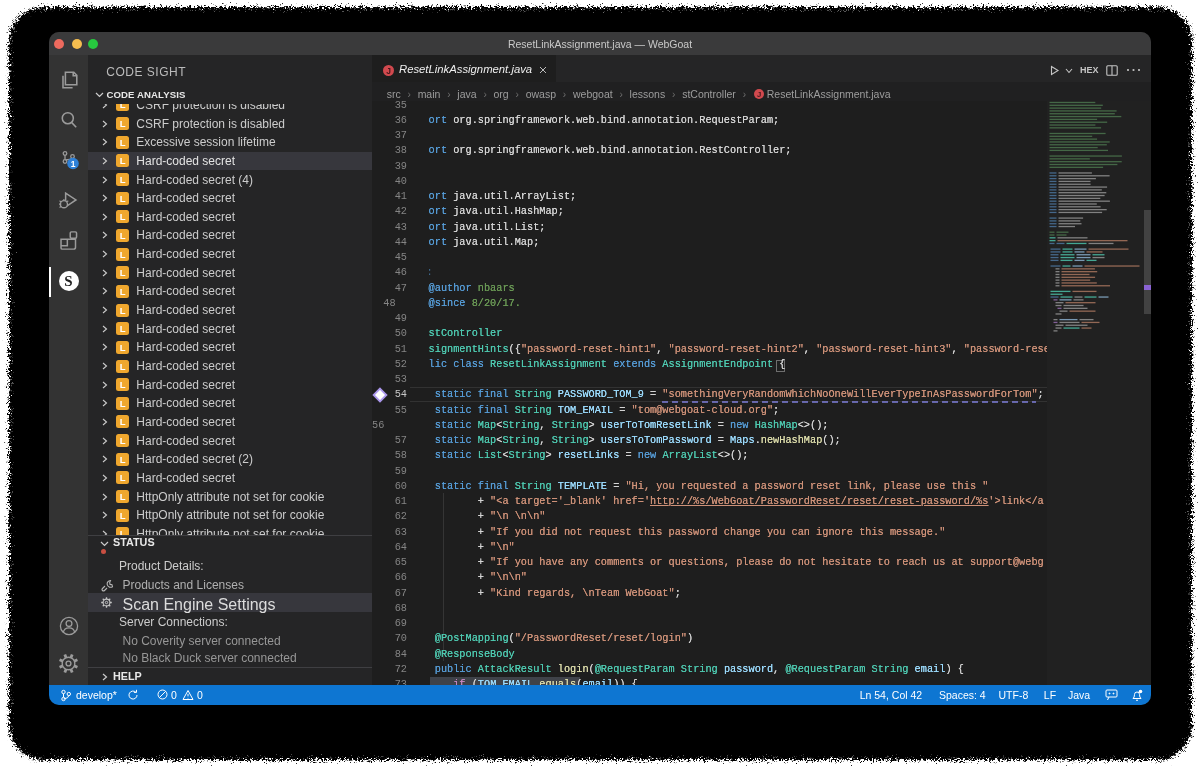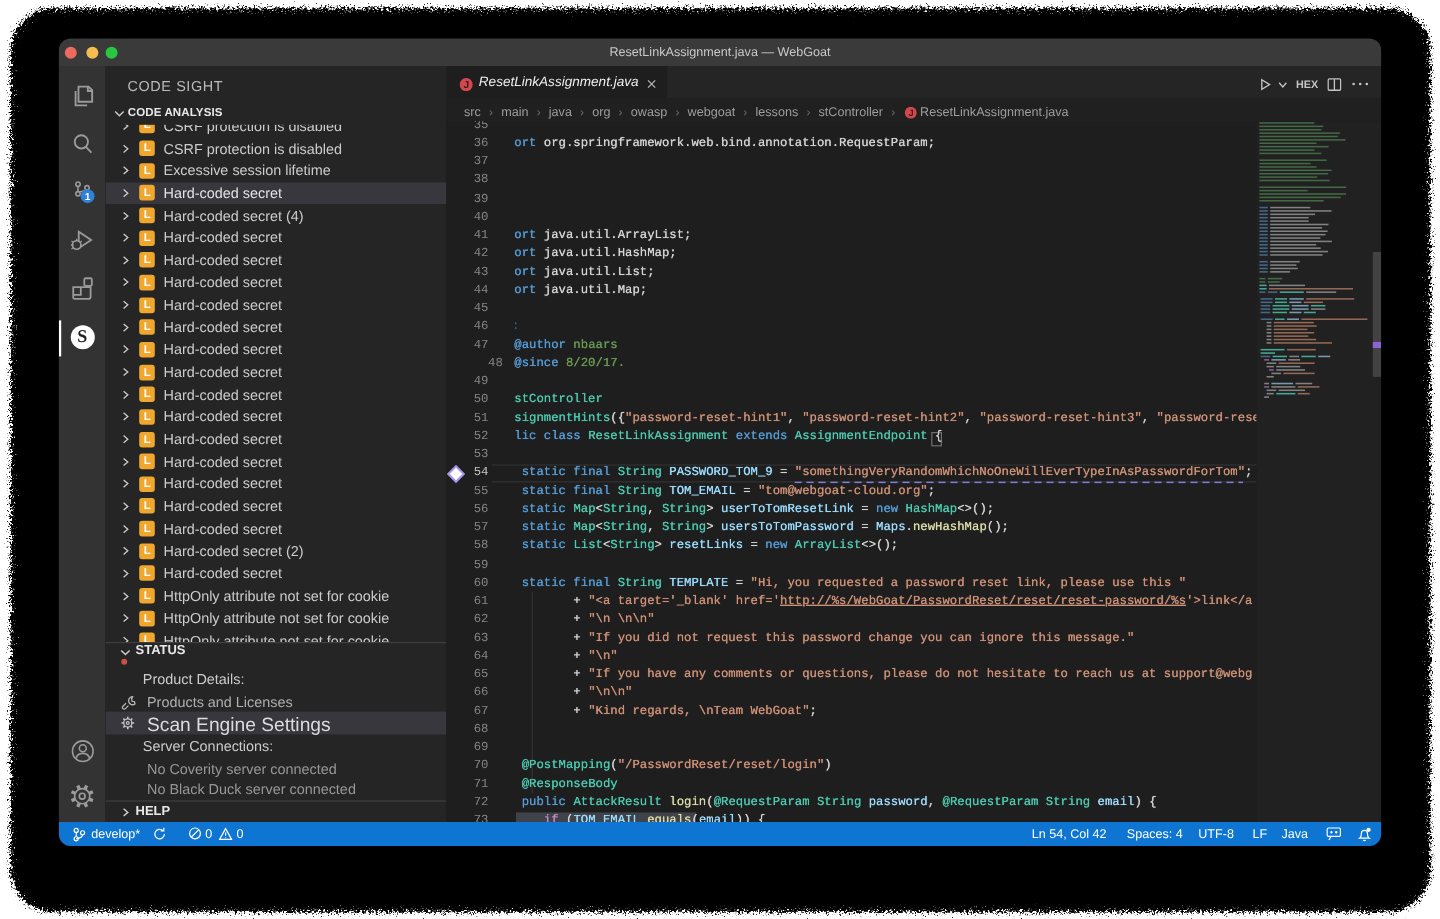--- a/index.html
+++ b/index.html
@@ -411,52 +411,53 @@
           <div style="position:absolute;top:42.25px;left:0;width:35px;height:15.25px;line-height:15.25px;text-align:right;color:#858585;text-shadow:none">38</div>
           <div style="position:absolute;top:57.50px;left:0;width:35px;height:15.25px;line-height:15.25px;text-align:right;color:#858585;text-shadow:none">39</div>
           <div style="position:absolute;top:72.75px;left:0;width:35px;height:15.25px;line-height:15.25px;text-align:right;color:#858585;text-shadow:none">40</div>
           <div style="position:absolute;top:88.00px;left:0;width:35px;height:15.25px;line-height:15.25px;text-align:right;color:#858585;text-shadow:none">41</div>
           <div style="position:absolute;top:103.25px;left:0;width:35px;height:15.25px;line-height:15.25px;text-align:right;color:#858585;text-shadow:none">42</div>
           <div style="position:absolute;top:118.50px;left:0;width:35px;height:15.25px;line-height:15.25px;text-align:right;color:#858585;text-shadow:none">43</div>
           <div style="position:absolute;top:133.75px;left:0;width:35px;height:15.25px;line-height:15.25px;text-align:right;color:#858585;text-shadow:none">44</div>
           <div style="position:absolute;top:149.00px;left:0;width:35px;height:15.25px;line-height:15.25px;text-align:right;color:#858585;text-shadow:none">45</div>
           <div style="position:absolute;top:164.25px;left:0;width:35px;height:15.25px;line-height:15.25px;text-align:right;color:#858585;text-shadow:none">46</div>
           <div style="position:absolute;top:179.50px;left:0;width:35px;height:15.25px;line-height:15.25px;text-align:right;color:#858585;text-shadow:none">47</div>
-          <div style="position:absolute;top:194.75px;left:12px;width:35px;height:15.25px;line-height:15.25px;text-align:right;color:#858585;text-shadow:none">48</div>
+          <div style="position:absolute;top:194.75px;left:0;width:35px;height:15.25px;line-height:15.25px;text-align:center;color:#858585;text-shadow:none">48</div>
           <div style="position:absolute;top:210.00px;left:0;width:35px;height:15.25px;line-height:15.25px;text-align:right;color:#858585;text-shadow:none">49</div>
           <div style="position:absolute;top:225.25px;left:0;width:35px;height:15.25px;line-height:15.25px;text-align:right;color:#858585;text-shadow:none">50</div>
           <div style="position:absolute;top:240.50px;left:0;width:35px;height:15.25px;line-height:15.25px;text-align:right;color:#858585;text-shadow:none">51</div>
           <div style="position:absolute;top:255.75px;left:0;width:35px;height:15.25px;line-height:15.25px;text-align:right;color:#858585;text-shadow:none">52</div>
           <div style="position:absolute;top:271.00px;left:0;width:35px;height:15.25px;line-height:15.25px;text-align:right;color:#858585;text-shadow:none">53</div>
           <div style="position:absolute;top:286.25px;left:0;width:35px;height:15.25px;line-height:15.25px;text-align:right;color:#c6c6c6;text-shadow:none">54</div>
           <div style="position:absolute;top:301.50px;left:0;width:35px;height:15.25px;line-height:15.25px;text-align:right;color:#858585;text-shadow:none">55</div>
-          <div style="position:absolute;top:316.75px;left:0;width:35px;height:15.25px;line-height:15.25px;text-align:right;color:#858585;text-shadow:none">56</div>
+          <div style="position:absolute;top:316.75px;left:0;width:35px;height:15.25px;line-height:15.25px;color:#858585;text-shadow:none">56</div>
           <div style="position:absolute;top:332.00px;left:0;width:35px;height:15.25px;line-height:15.25px;text-align:right;color:#858585;text-shadow:none">57</div>
           <div style="position:absolute;top:347.25px;left:0;width:35px;height:15.25px;line-height:15.25px;text-align:right;color:#858585;text-shadow:none">58</div>
           <div style="position:absolute;top:362.50px;left:0;width:35px;height:15.25px;line-height:15.25px;text-align:right;color:#858585;text-shadow:none">59</div>
           <div style="position:absolute;top:377.75px;left:0;width:35px;height:15.25px;line-height:15.25px;text-align:right;color:#858585;text-shadow:none">60</div>
           <div style="position:absolute;top:393.00px;left:0;width:35px;height:15.25px;line-height:15.25px;text-align:right;color:#858585;text-shadow:none">61</div>
           <div style="position:absolute;top:408.25px;left:0;width:35px;height:15.25px;line-height:15.25px;text-align:right;color:#858585;text-shadow:none">62</div>
           <div style="position:absolute;top:423.50px;left:0;width:35px;height:15.25px;line-height:15.25px;text-align:right;color:#858585;text-shadow:none">63</div>
           <div style="position:absolute;top:438.75px;left:0;width:35px;height:15.25px;line-height:15.25px;text-align:right;color:#858585;text-shadow:none">64</div>
           <div style="position:absolute;top:454.00px;left:0;width:35px;height:15.25px;line-height:15.25px;text-align:right;color:#858585;text-shadow:none">65</div>
           <div style="position:absolute;top:469.25px;left:0;width:35px;height:15.25px;line-height:15.25px;text-align:right;color:#858585;text-shadow:none">66</div>
           <div style="position:absolute;top:484.50px;left:0;width:35px;height:15.25px;line-height:15.25px;text-align:right;color:#858585;text-shadow:none">67</div>
           <div style="position:absolute;top:499.75px;left:0;width:35px;height:15.25px;line-height:15.25px;text-align:right;color:#858585;text-shadow:none">68</div>
           <div style="position:absolute;top:515.00px;left:0;width:35px;height:15.25px;line-height:15.25px;text-align:right;color:#858585;text-shadow:none">69</div>
           <div style="position:absolute;top:530.25px;left:0;width:35px;height:15.25px;line-height:15.25px;text-align:right;color:#858585;text-shadow:none">70</div>
-          <div style="position:absolute;top:545.50px;left:0;width:35px;height:15.25px;line-height:15.25px;text-align:right;color:#858585;text-shadow:none">71</div>
+          <div style="position:absolute;top:545.50px;left:0;width:35px;height:15.25px;line-height:15.25px;text-align:right;color:#858585;text-shadow:none">84</div>
           <div style="position:absolute;top:560.75px;left:0;width:35px;height:15.25px;line-height:15.25px;text-align:right;color:#858585;text-shadow:none">72</div>
           <div style="position:absolute;top:576.00px;left:0;width:35px;height:15.25px;line-height:15.25px;text-align:right;color:#858585;text-shadow:none">73</div>
         </div>
         <svg class="abs" style="left:0;top:286.4px" width="16" height="16" viewBox="0 0 16 16">
           <path d="M8 1.6 L14.4 8 L8 14.4 L1.6 8 Z" fill="#ffffff" stroke="#ab97ec" stroke-width="1.8"></path>
         </svg>
         <div class="abs" style="left:0;top:0;width:779px;height:583.5px">
           <div style="position:absolute;top:11.75px;left:56.6px;height:15.25px;line-height:15.25px;white-space:pre"><span style="color:#569cd6">ort</span><span style="color:#d4d4d4"> org.springframework.web.bind.annotation.RequestParam;</span></div>
+          <div style="position:absolute;top:42.25px;left:56.6px;height:15.25px;line-height:15.25px;white-space:pre"><span style="color:#569cd6">ort</span><span style="color:#d4d4d4"> org.springframework.web.bind.annotation.RestController;</span></div>
           <div style="position:absolute;top:72.75px;left:56.6px;height:15.25px;line-height:15.25px;white-space:pre"></div>
           <div style="position:absolute;top:88.00px;left:56.6px;height:15.25px;line-height:15.25px;white-space:pre"><span style="color:#569cd6">ort</span><span style="color:#d4d4d4"> java.util.ArrayList;</span></div>
           <div style="position:absolute;top:103.25px;left:56.6px;height:15.25px;line-height:15.25px;white-space:pre"><span style="color:#569cd6">ort</span><span style="color:#d4d4d4"> java.util.HashMap;</span></div>
           <div style="position:absolute;top:118.50px;left:56.6px;height:15.25px;line-height:15.25px;white-space:pre"><span style="color:#569cd6">ort</span><span style="color:#d4d4d4"> java.util.List;</span></div>
           <div style="position:absolute;top:133.75px;left:56.6px;height:15.25px;line-height:15.25px;white-space:pre"><span style="color:#569cd6">ort</span><span style="color:#d4d4d4"> java.util.Map;</span></div>
           <div style="position:absolute;top:149.00px;left:56.6px;height:15.25px;line-height:15.25px;white-space:pre"></div>
           <div style="position:absolute;top:164.25px;left:56.6px;height:15.25px;line-height:15.25px;white-space:pre"><span style="color:rgba(86,156,214,0.35);position:relative;left:-2px">:</span></div>
           <div style="position:absolute;top:179.50px;left:56.6px;height:15.25px;line-height:15.25px;white-space:pre"><span style="color:#569cd6">@author</span><span style="color:#6a9955"> nbaars</span></div>
           <div style="position:absolute;top:194.75px;left:56.6px;height:15.25px;line-height:15.25px;white-space:pre"><span style="color:#569cd6">@since</span><span style="color:#6a9955"> 8/20/17.</span></div>
           <div style="position:absolute;top:210.00px;left:56.6px;height:15.25px;line-height:15.25px;white-space:pre"></div>

